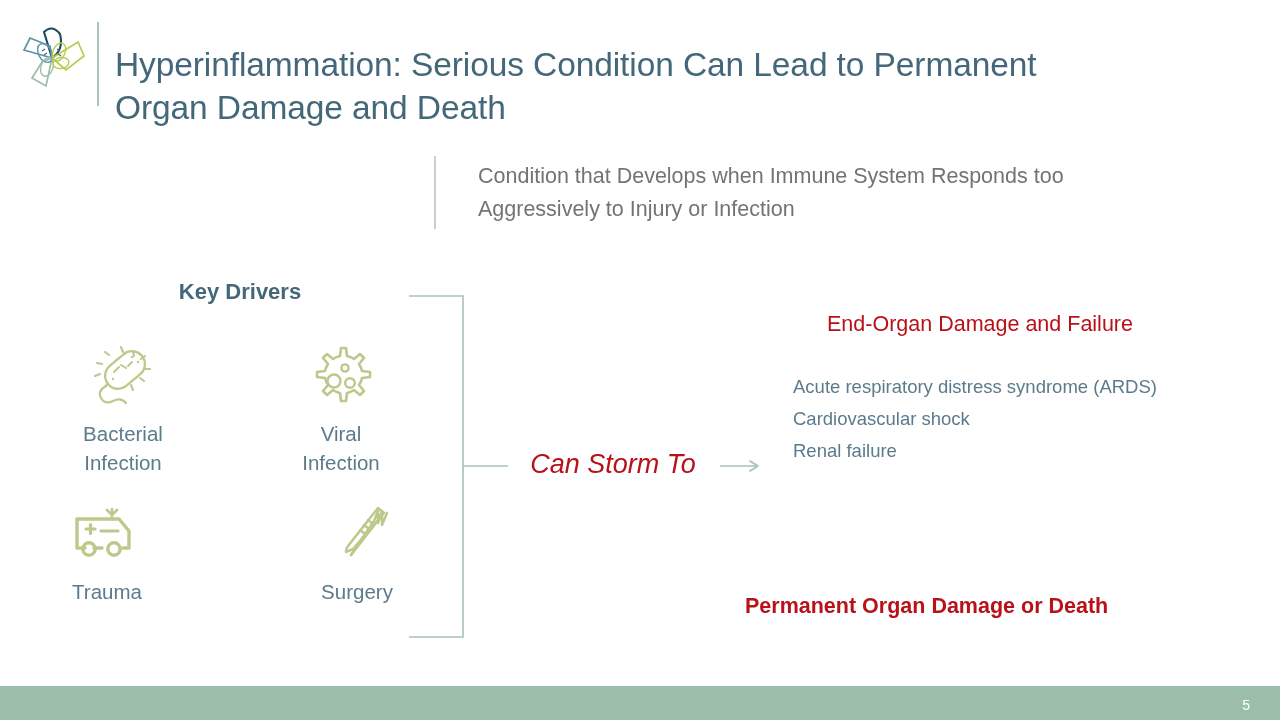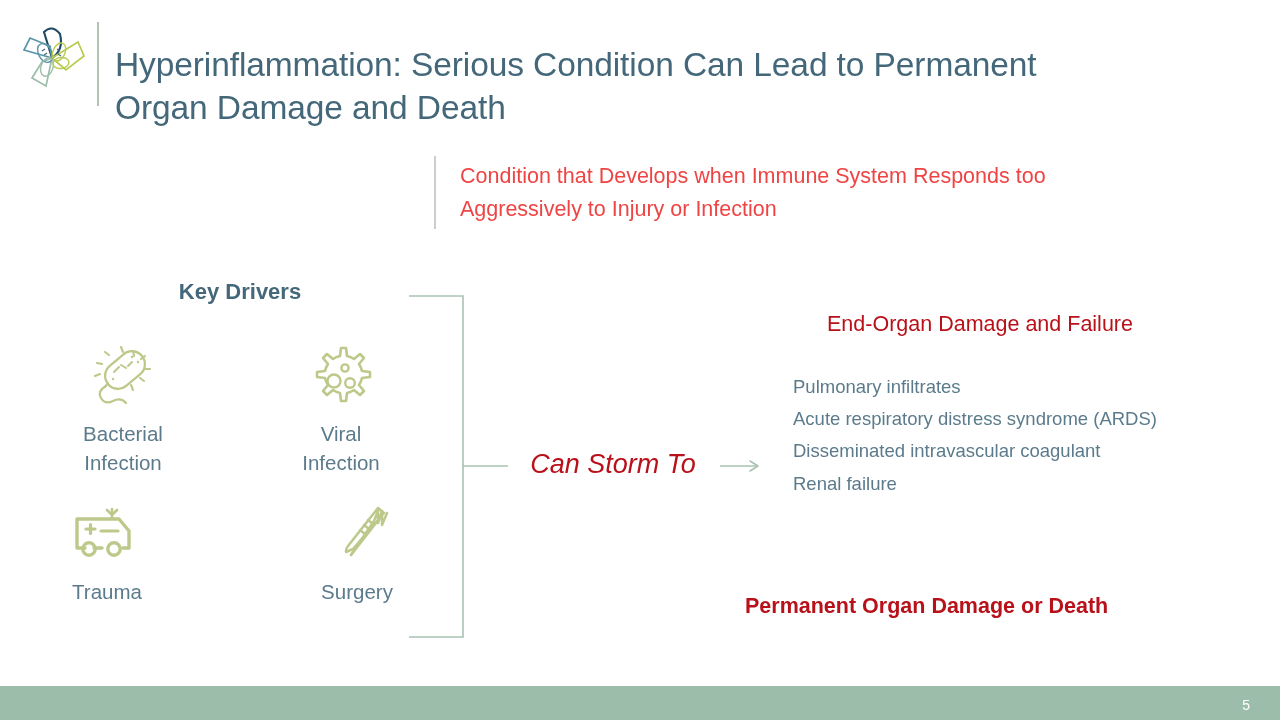--- a/index.html
+++ b/index.html
@@ -61,26 +61,26 @@
   #definition-divider {
     position: absolute;
     left: 434px;
     top: 156px;
     width: 1.5px;
     height: 73px;
     background: #cbcfd2;
   }
   #definition-text {
     position: absolute;
-    left: 460px;
+    left: 478px;
     top: 160px;
     width: 640px;
     font-size: 21.5px;
     line-height: 1.54;
-    color: #ef4444;
+    color: #737373;
   }
 
   
   #key-drivers-heading {
     position: absolute;
     left: 90px;
     top: 279px;
     width: 300px;
     text-align: center;
     font-size: 22px;
@@ -279,23 +279,22 @@
   <svg id="connector" width="370" height="370" viewBox="0 0 370 370" fill="none" stroke="#a8c2b2" stroke-width="1.6">
     <path d="M9 11 H63 V352 H9"></path>
     <line x1="63" y1="181" x2="108" y2="181"></line>
     <line x1="320" y1="181" x2="356" y2="181"></line>
     <path d="M350 176 L358 181 L350 186" stroke-linecap="round" stroke-linejoin="round" fill="none"></path>
   </svg>
   <div id="can-lead-to">Can Storm To</div>
 
   <div id="outcome-heading">End-Organ Damage and Failure</div>
   <ul id="outcome-list">
-    <li>Pulmonary infiltrates</li>
     <li>Acute respiratory distress syndrome (ARDS)</li>
-    <li>Disseminated intravascular coagulant</li>
+    <li>Cardiovascular shock</li>
     <li>Renal failure</li>
   </ul>
   <div id="outcome-footer">Permanent Organ Damage or Death</div>
 
   <div id="footer-bar"></div>
   <div id="page-number">5</div>
 
 </div>
 
 </body></html>

